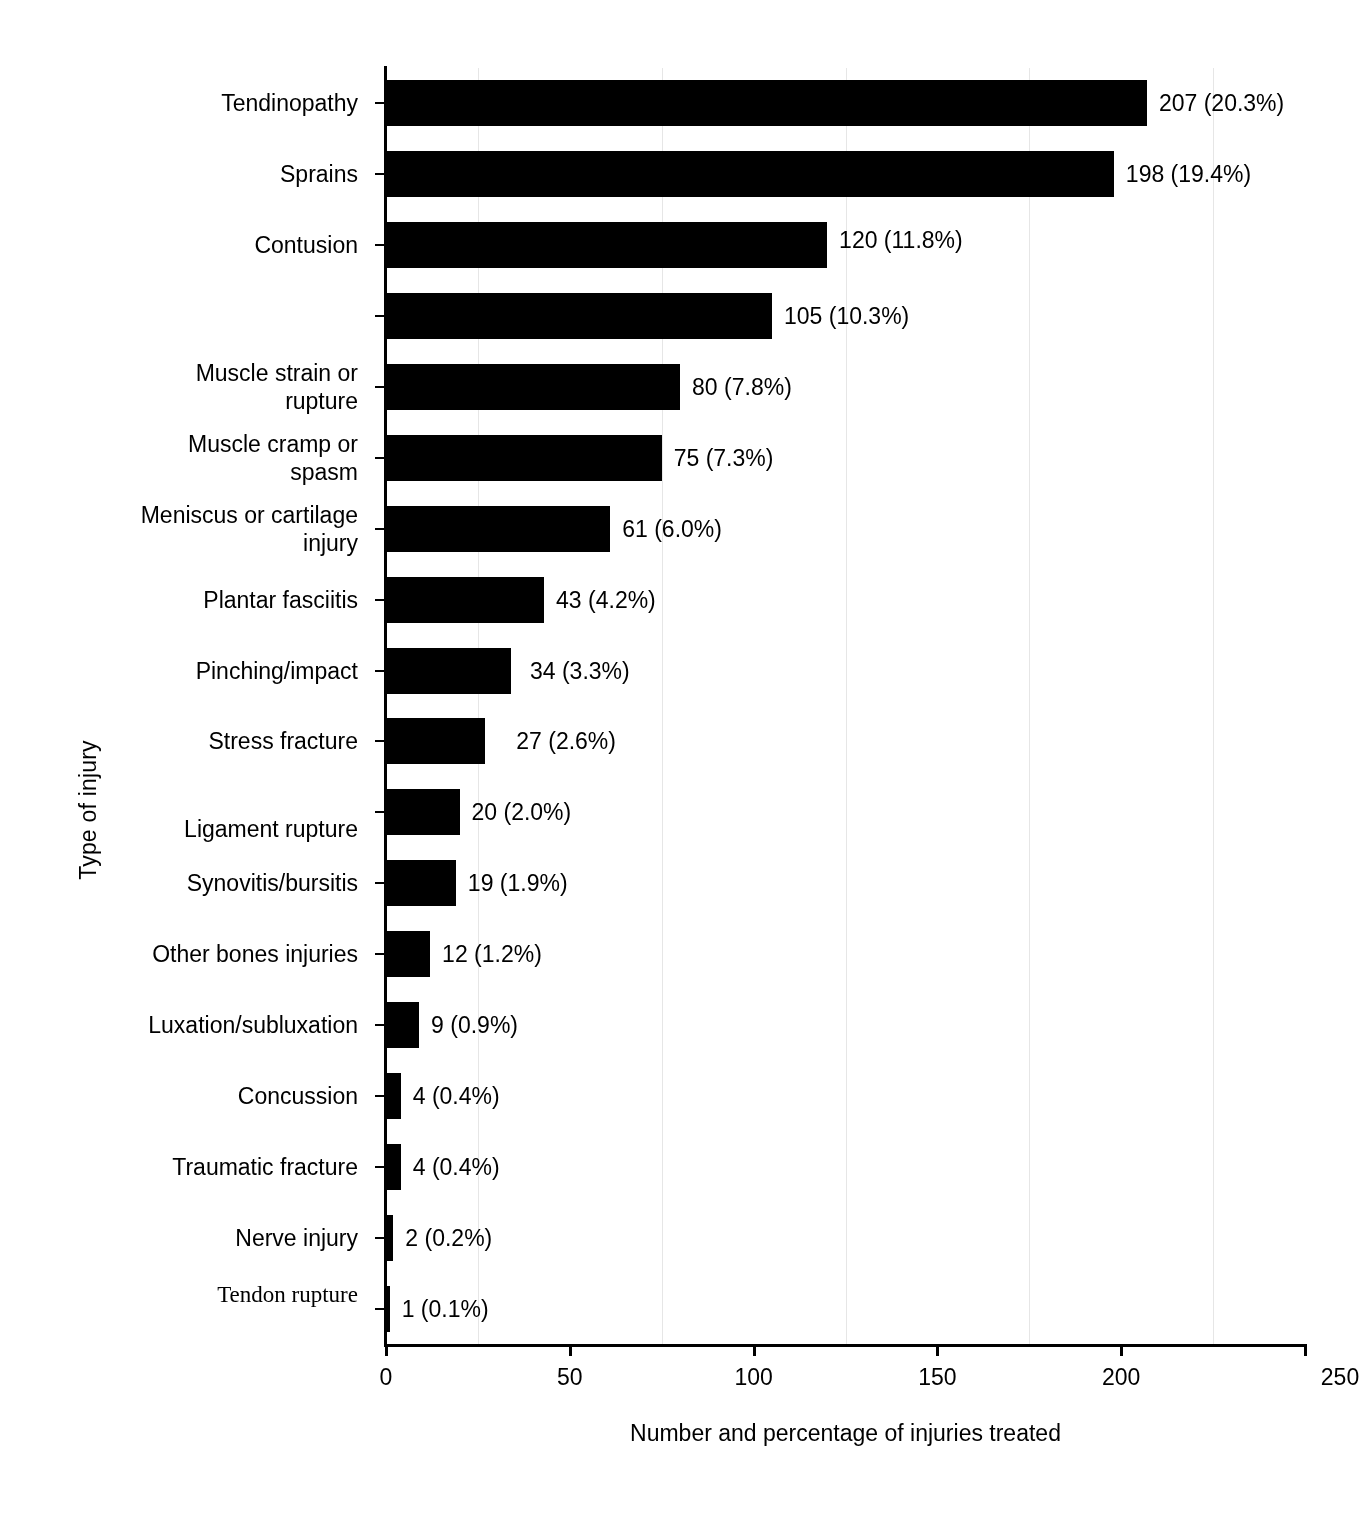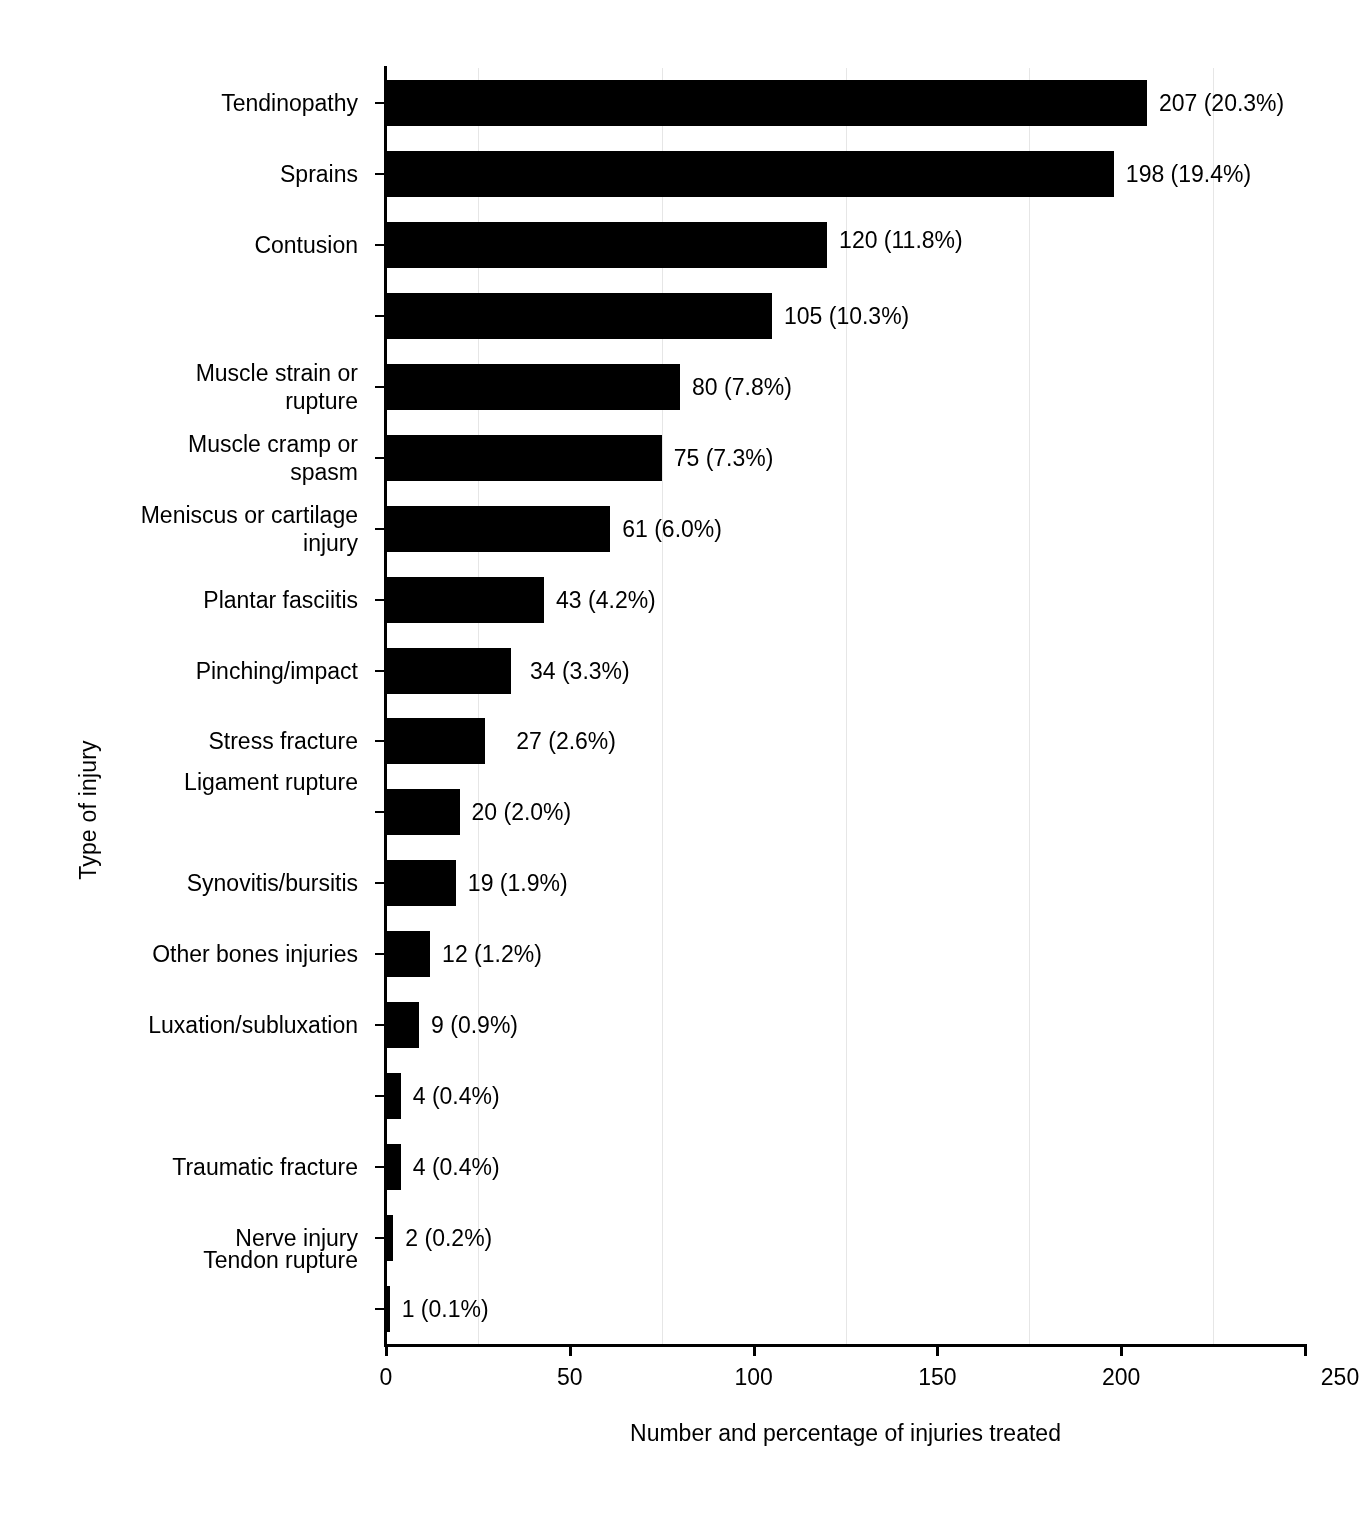--- a/index.html
+++ b/index.html
@@ -172,27 +172,28 @@
       <div class="cat-label" style="top: 163.222px;">Contusion</div>
       <div class="cat-label" style="top: 291px;">Muscle strain or
 rupture</div>
       <div class="cat-label" style="top: 361.889px;">Muscle cramp or
 spasm</div>
       <div class="cat-label" style="top: 432.778px;">Meniscus or cartilage
 injury</div>
       <div class="cat-label" style="top: 517.667px;">Plantar fasciitis</div>
       <div class="cat-label" style="top: 588.556px;">Pinching/impact</div>
       <div class="cat-label" style="top: 659.444px;">Stress fracture</div>
-      <div class="cat-label" style="top: 700px;">Ligament rupture</div>
+      <div class="cat-label" style="top: 747px;">Ligament rupture</div>
       <div class="cat-label" style="top: 801.222px;">Synovitis/bursitis</div>
       <div class="cat-label" style="top: 872.111px;">Other bones injuries</div>
       <div class="cat-label" style="top: 943px;">Luxation/subluxation</div>
+      <div class="cat-label" style="top: 1013.89px;">Concussion</div>
       <div class="cat-label" style="top: 1084.78px;">Traumatic fracture</div>
       <div class="cat-label" style="top: 1155.67px;">Nerve injury</div>
-      <div class="cat-label" style="top: 1178px;">Tendon rupture</div>
+      <div class="cat-label" style="top: 1213px; font-family: Liberation Serif, serif;">Tendon rupture</div>
     </div>
 
   <div id="y-axis-line"></div>
   <div id="x-axis-line"></div>
 
   <div id="plot">
       <div class="gridline" style="left: 91.9px;"></div>
       <div class="gridline" style="left: 275.7px;"></div>
       <div class="gridline" style="left: 459.5px;"></div>
       <div class="gridline" style="left: 643.3px;"></div>

